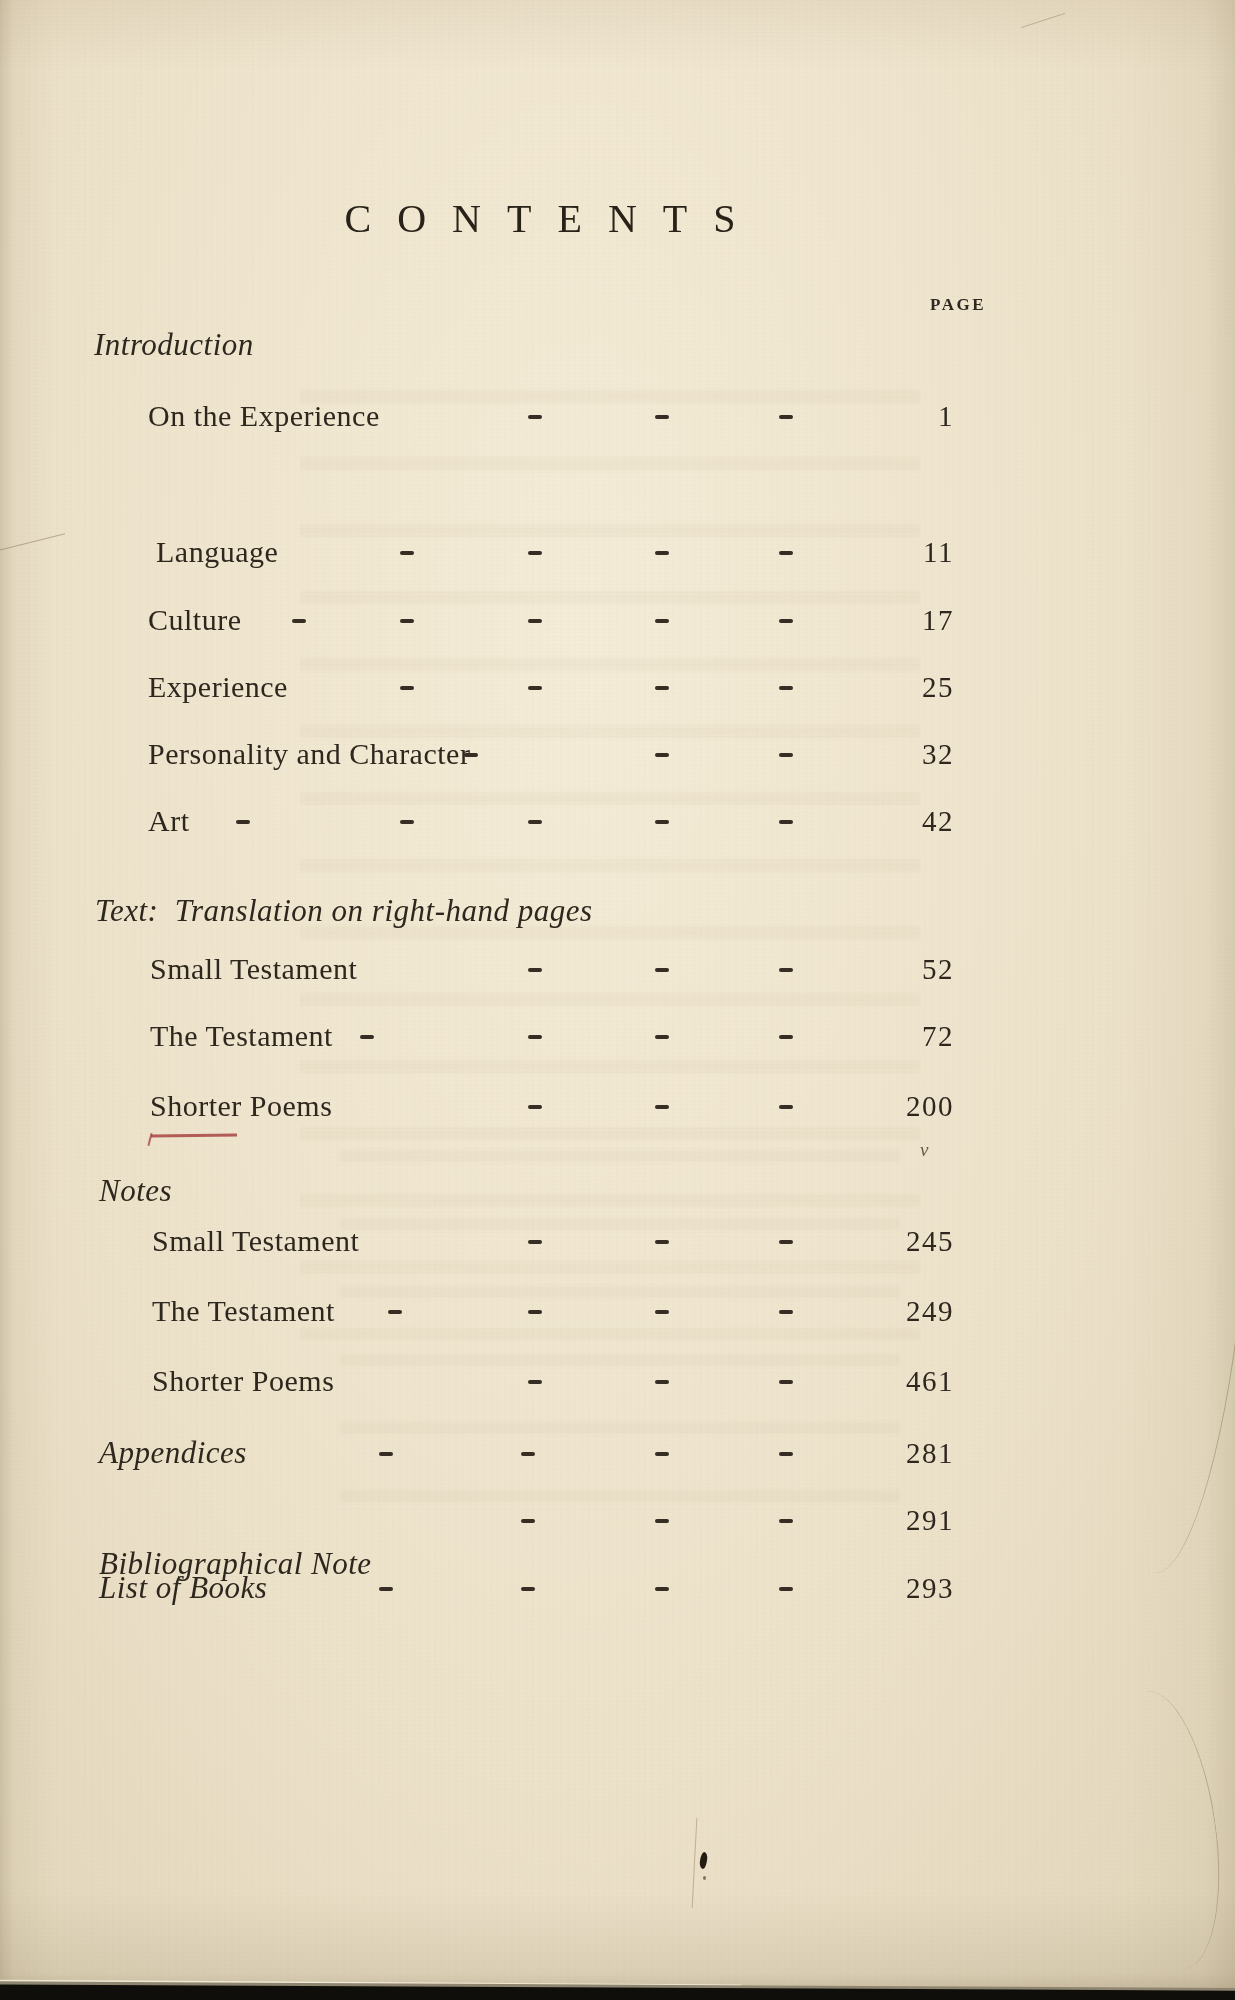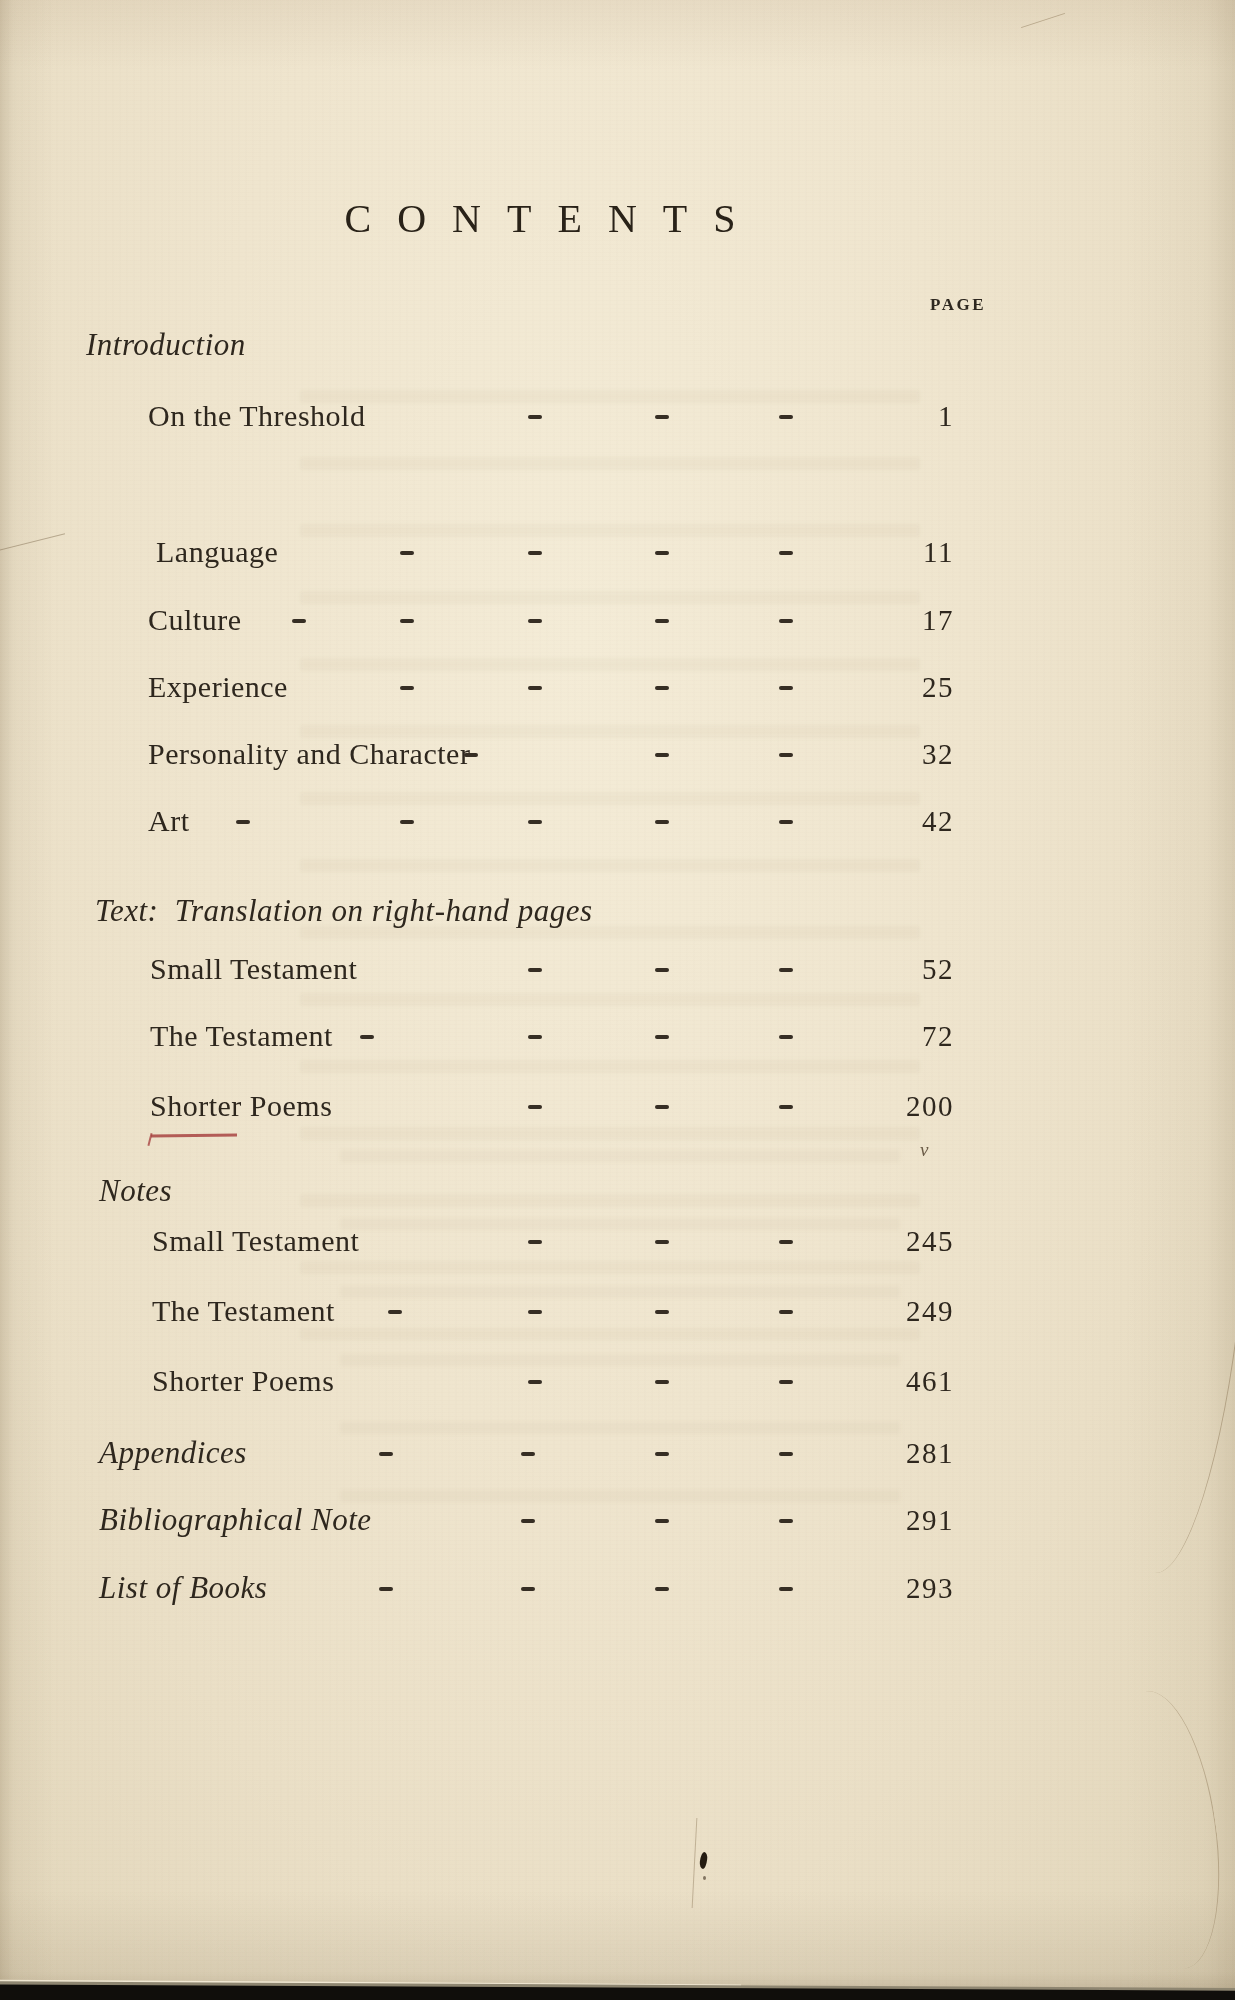--- a/index.html
+++ b/index.html
@@ -66,24 +66,24 @@
   <div class="paper">
     <div class="texture"></div>
     <div class="showthrough"></div>
     <div class="showthrough2"></div>
 
     <div class="title">CONTENTS</div>
     <div class="page-col-label">PAGE</div>
 
     <div class="rows">
         <div class="row italic" style="top: 323px;">
-          <span class="lbl" style="left: 86px;">Introduction</span>
+          <span class="lbl" style="left: 94px;">Introduction</span>
         </div>
         <div class="row roman" style="top: 394px;">
-          <span class="lbl" style="left: 148px;">On the Threshold</span>
+          <span class="lbl" style="left: 148px;">On the Experience</span>
           <span class="dash" style="left: 528px;"></span>
           <span class="dash" style="left: 655px;"></span>
           <span class="dash" style="left: 779px;"></span>
           <span class="pg">1</span>
         </div>
         <div class="row roman" style="top: 530px;">
           <span class="lbl" style="left: 148px; margin-left: 8px;">Language</span>
           <span class="dash" style="left: 400px;"></span>
           <span class="dash" style="left: 528px;"></span>
           <span class="dash" style="left: 655px;"></span>
@@ -175,21 +175,21 @@
         </div>
         <div class="row italic" style="top: 1431px;">
           <span class="lbl" style="left: 99px;">Appendices</span>
           <span class="dash" style="left: 379px;"></span>
           <span class="dash" style="left: 521px;"></span>
           <span class="dash" style="left: 655px;"></span>
           <span class="dash" style="left: 779px;"></span>
           <span class="pg">281</span>
         </div>
         <div class="row italic" style="top: 1498px;">
-          <span class="lbl" style="left: 99px;">Bibliographical Note</span>
+          <span class="lbl" style="left: 99px; margin-top: 44px;">Bibliographical Note</span>
           <span class="dash" style="left: 521px;"></span>
           <span class="dash" style="left: 655px;"></span>
           <span class="dash" style="left: 779px;"></span>
           <span class="pg">291</span>
         </div>
         <div class="row italic" style="top: 1566px;">
           <span class="lbl" style="left: 99px;">List of Books</span>
           <span class="dash" style="left: 379px;"></span>
           <span class="dash" style="left: 521px;"></span>
           <span class="dash" style="left: 655px;"></span>

